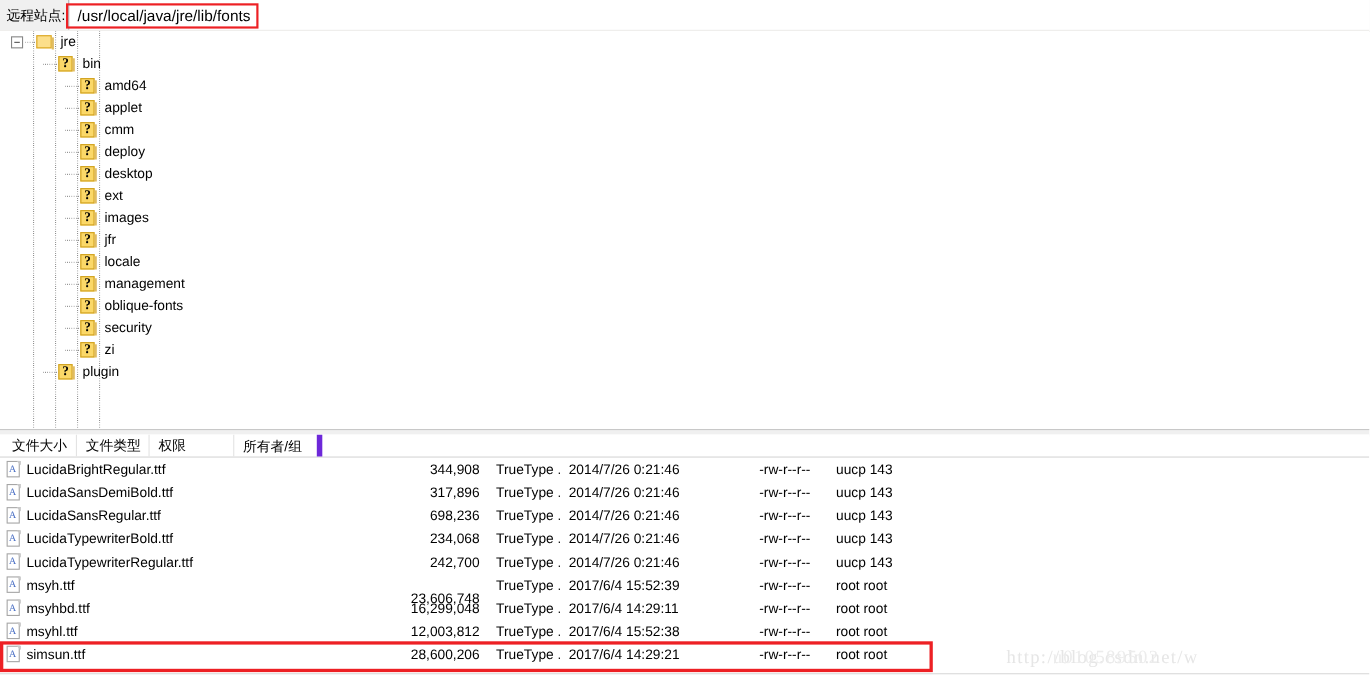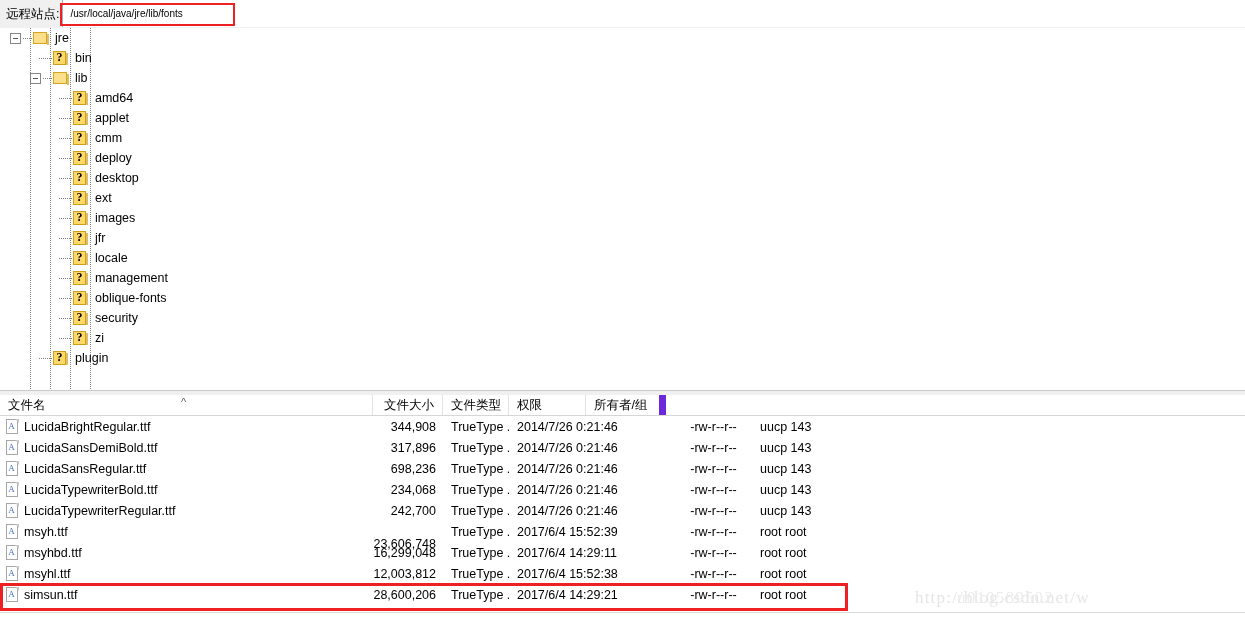--- a/index.html
+++ b/index.html
@@ -49,21 +49,21 @@
     background: #ffffff;
     border: 1px solid #abadb3;
     border-top: none;
     border-right: none;
     border-bottom: none;
     display: flex;
     align-items: center;
   }
   .path-input-text {
     padding-left: 7px;
-    font-size: 10px;
+    font-size: 14px;
     color: #000;
     white-space: nowrap;
   }
   .redbox-path {
     position: absolute;
     left: 60px;
     top: 3px;
     width: 175px;
     height: 23px;
     box-sizing: border-box;
@@ -230,21 +230,21 @@
     position: relative;
     height: 20px;
     box-sizing: border-box;
     display: flex;
     align-items: center;
     padding-left: 8px;
     border-right: 1px solid #e3e3e3;
     white-space: nowrap;
   }
   .hcell.right { justify-content: flex-end; padding-right: 8px; padding-left: 4px; }
-  .hcell.last { border-right: 7px solid #6d28d9; }
+  .hcell.last { border-right: 5px solid #6d28d9; align-items: flex-end; }
   .hcell.fill { border-right: none; flex: 1; }
   .sort-caret {
     position: absolute;
     left: 181px;
     top: 1px;
     font-size: 11px;
     color: #606060;
     line-height: 12px;
   }
   .row {
@@ -379,30 +379,20 @@
         <span class="indent" style="width: 30px;"></span>
         <span class="hconn long" style="margin-left: 9px;"></span>
         <span class="qicon">
           <span class="body"></span>
           <span class="shadow"></span>
           <span class="qm">?</span>
         </span>
         <span class="tree-label">bin</span>
       </div>
       <div class="tree-row">
-        <span class="indent" style="width: 30px;"></span>
-        <span class="expander"></span>
-        <span class="hconn"></span>
-        <span class="ficon">
-          <span class="body"></span>
-          <span class="shadow"></span>
-        </span>
-        <span class="tree-label">lib</span>
-      </div>
-      <div class="tree-row">
         <span class="indent" style="width: 50px;"></span>
         <span class="hconn long" style="margin-left: 9px;"></span>
         <span class="qicon">
           <span class="body"></span>
           <span class="shadow"></span>
           <span class="qm">?</span>
         </span>
         <span class="tree-label">amd64</span>
       </div>
       <div class="tree-row">
@@ -535,24 +525,20 @@
         </span>
         <span class="tree-label">plugin</span>
       </div>
     </div>
 </div>
 
 <div class="splitter"></div>
 
 <div class="list-panel">
   <div class="list-header">
-    <div class="hcell" style="width:373px">
-      <span>文件名</span>
-      <span class="sort-caret">^</span>
-    </div>
     <div class="hcell right" style="width:70px">
       <span>文件大小</span>
     </div>
     <div class="hcell" style="width:66px">
       <span>文件类型</span>
     </div>
     <div class="hcell" style="width:77px">
       <span>权限</span>
     </div>
     <div class="hcell last" style="width:80px">

